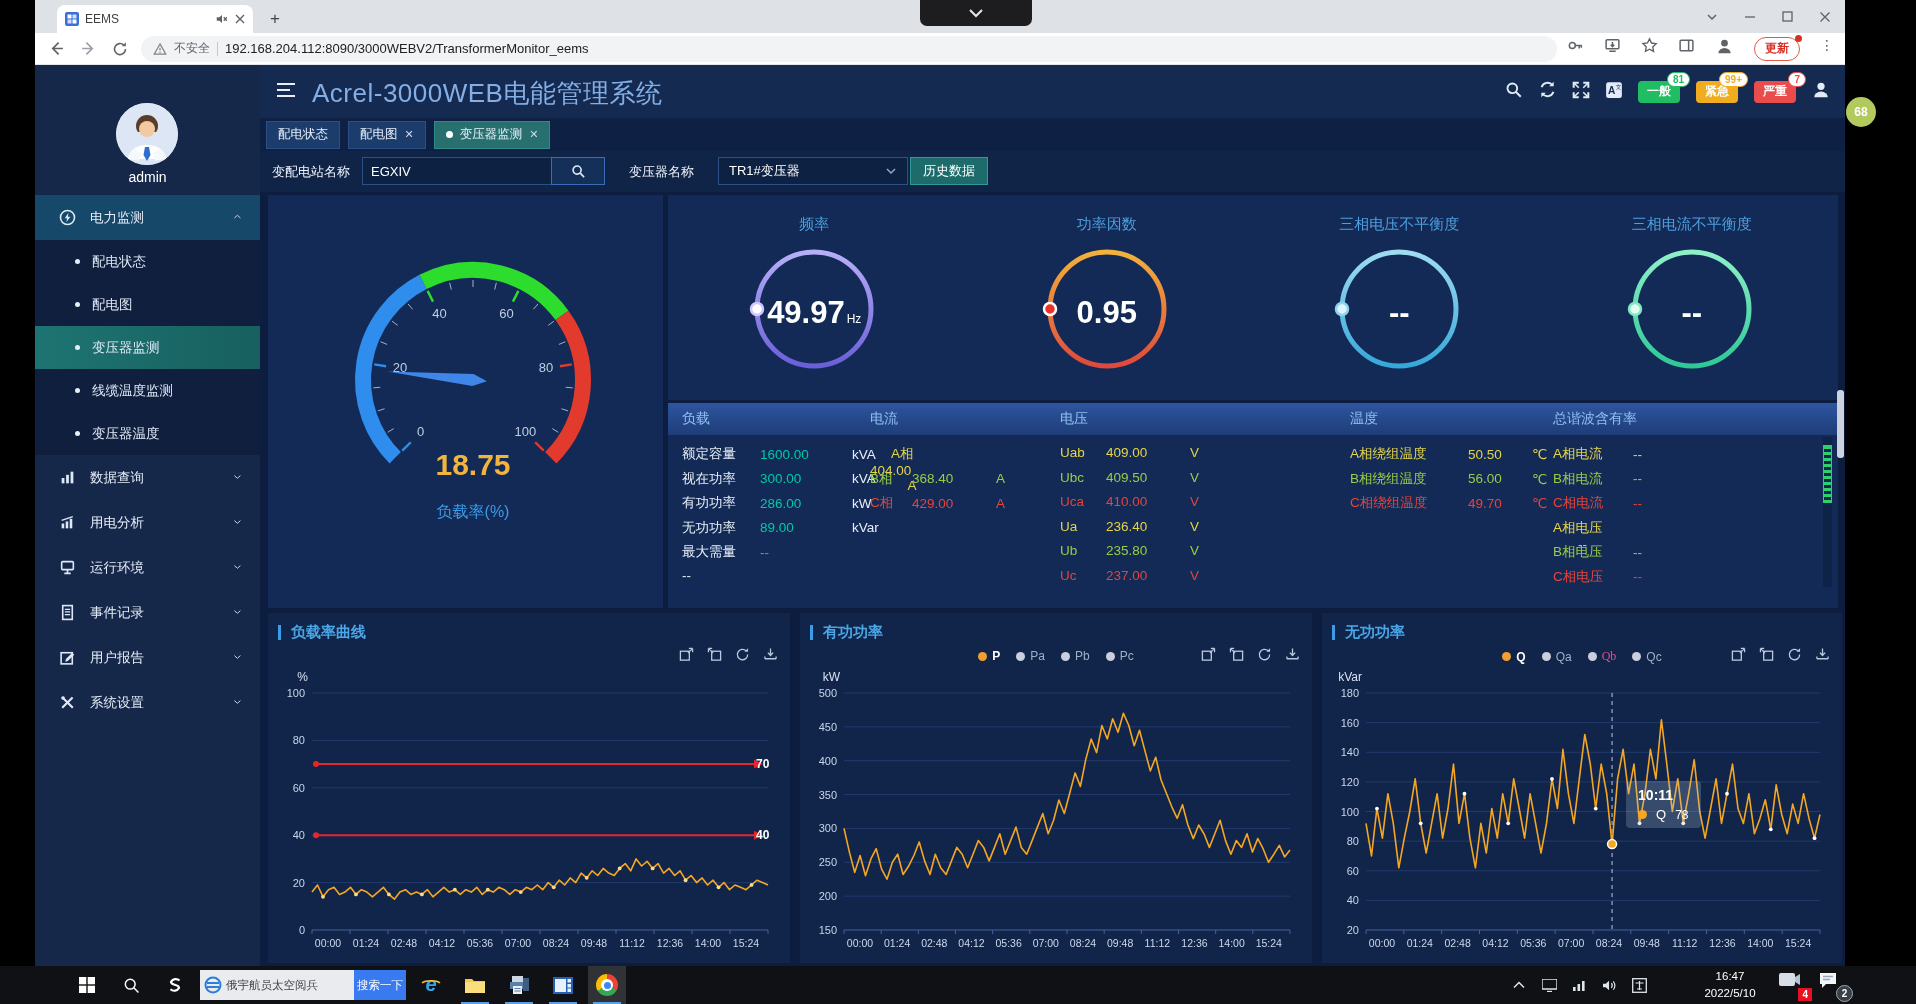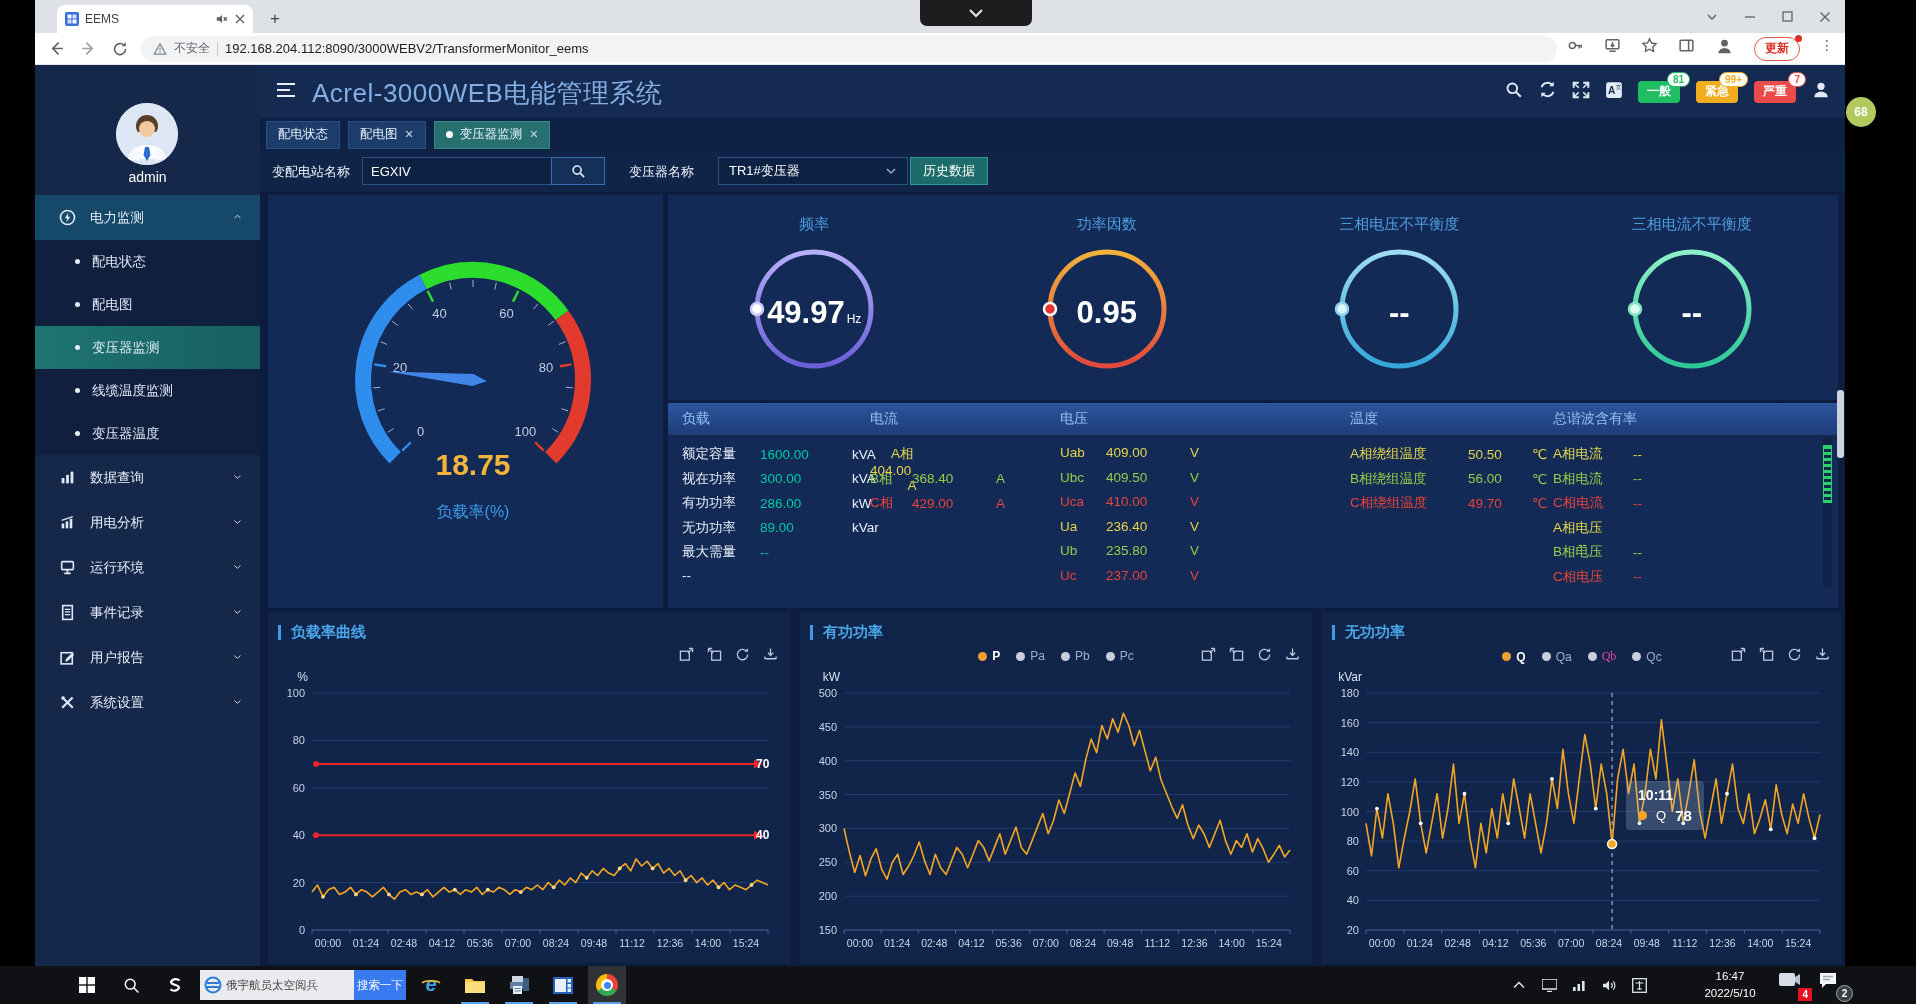--- a/index.html
+++ b/index.html
@@ -71,21 +71,21 @@
   .chartTitle{position:absolute;left:10px;top:10px;display:flex;align-items:center;gap:10px;}
   .chartTitle .bar{width:3px;height:15px;background:#3d9be8;}
   .chartTitle .t{color:#4aa6e8;font-size:15px;font-weight:bold;}
   .legend{position:absolute;left:0;top:36px;width:100%;display:flex;justify-content:center;gap:16px;align-items:center;}
   .lgItem{display:flex;align-items:center;gap:5px;font-size:12px;}
   .lgDot{width:9px;height:9px;border-radius:50%;}
   .toolbox{position:absolute;right:12px;top:34px;display:flex;gap:13px;}
   .ttip{position:absolute;background:rgba(170,190,220,.25);border-radius:4px;padding:6px 12px;color:#fff;}
   .ttip .l1{font-size:14px;font-weight:600;margin-bottom:4px;}
   .ttip .l2{display:flex;align-items:center;gap:9px;font-size:13px;}
-  .ttip .tv{font-size:15px;font-weight:bold;}
+  .ttip .tv{font-size:12px;font-weight:normal;}
   .tblHead{position:absolute;left:0;top:0;right:0;height:32px;background:linear-gradient(180deg,#2e55a0,#1e3d78);}
   .tblHead span{position:absolute;top:7px;color:#8fc0f0;font-size:14px;}
   .cellrow{position:absolute;display:flex;font-size:13.5px;align-items:center;}
   .tscroll{position:absolute;right:6px;top:34px;width:9px;height:150px;background:#0e2347;}
   .tthumb{position:absolute;left:0;top:8px;width:9px;height:58px;border:1px solid #2ecf6e;box-sizing:border-box;
     background:repeating-linear-gradient(180deg,#2ecf6e 0 3px,#0e2a4e 3px 6px);}
   .pageScroll{position:absolute;right:1px;top:325px;width:7px;height:68px;background:#ccd3df;border-radius:3px;}
   
   .recpill{position:absolute;left:920px;top:0;width:112px;height:26px;background:#1d1d1f;border-radius:0 0 7px 7px;
     display:flex;align-items:center;justify-content:center;}

